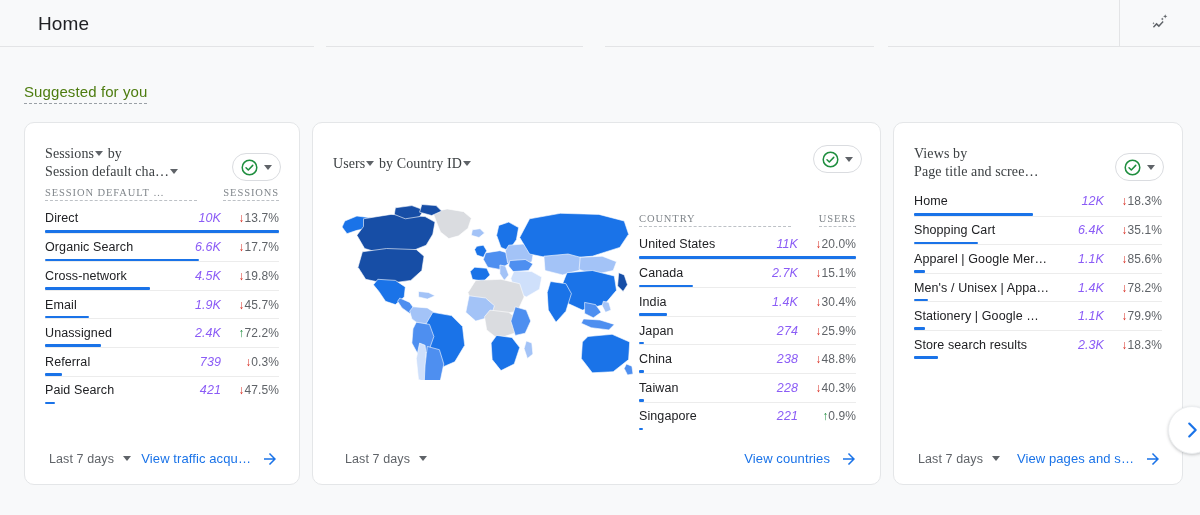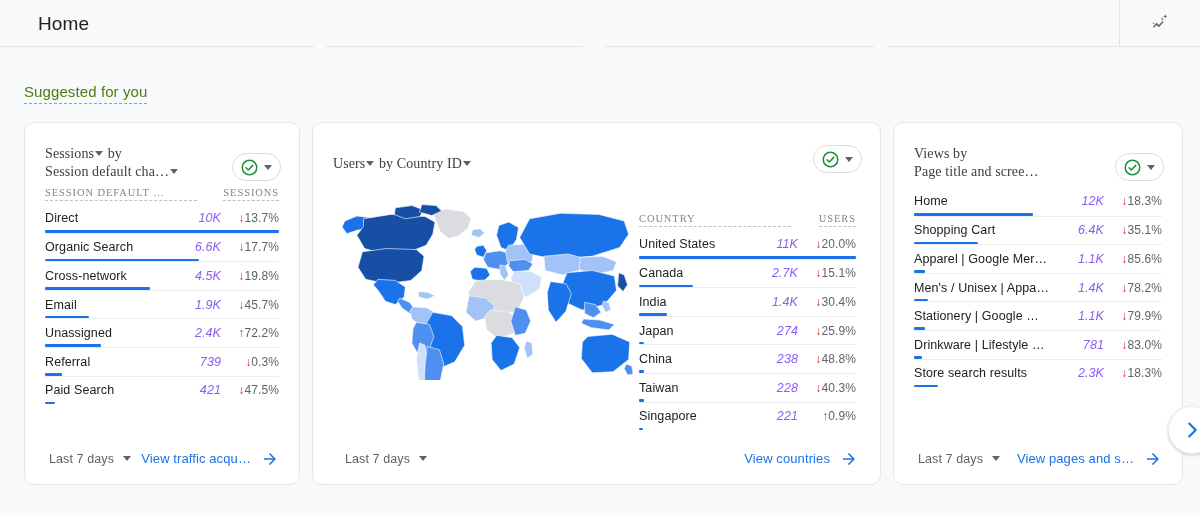--- a/index.html
+++ b/index.html
@@ -629,26 +629,20 @@
               <span class="delta"><span class="arrow-r">↓</span>78.2%</span>
               <span class="bar" style="width: 5.8%;"></span>
             </div>
             <div class="row">
               <span class="dim">Stationery | Google …</span>
               <span class="val">1.1K</span>
               <span class="delta"><span class="arrow-r">↓</span>79.9%</span>
               <span class="bar" style="width: 4.5%;"></span>
             </div>
             <div class="row">
-              <span class="dim">Drinkware | Lifestyle …</span>
-              <span class="val">781</span>
-              <span class="delta"><span class="arrow-r">↓</span>83.0%</span>
-              <span class="bar" style="width: 3.2%;"></span>
-            </div>
-            <div class="row">
               <span class="dim">Store search results</span>
               <span class="val">2.3K</span>
               <span class="delta"><span class="arrow-r">↓</span>18.3%</span>
               <span class="bar" style="width: 9.5%;"></span>
             </div>
           </div>
       </div>
 
       <div class="card-foot">
         <div class="date-chip">

